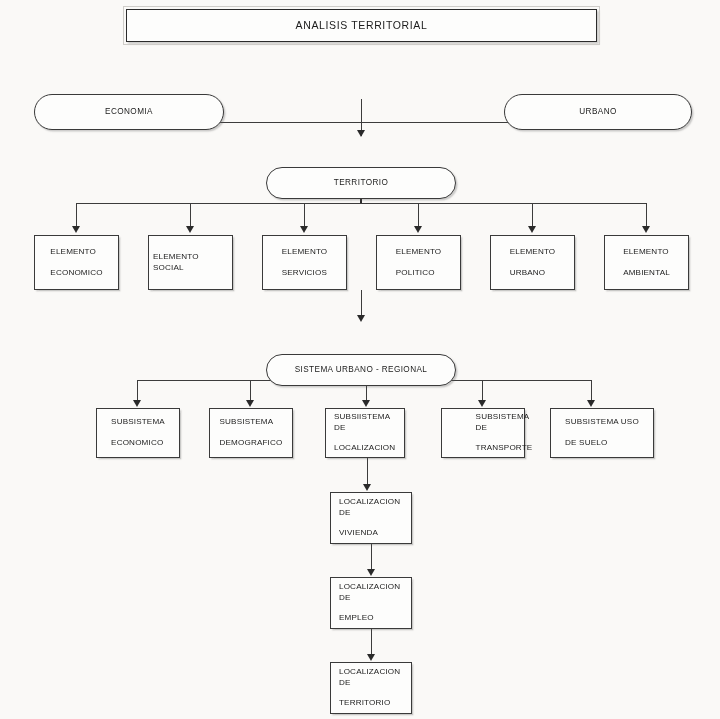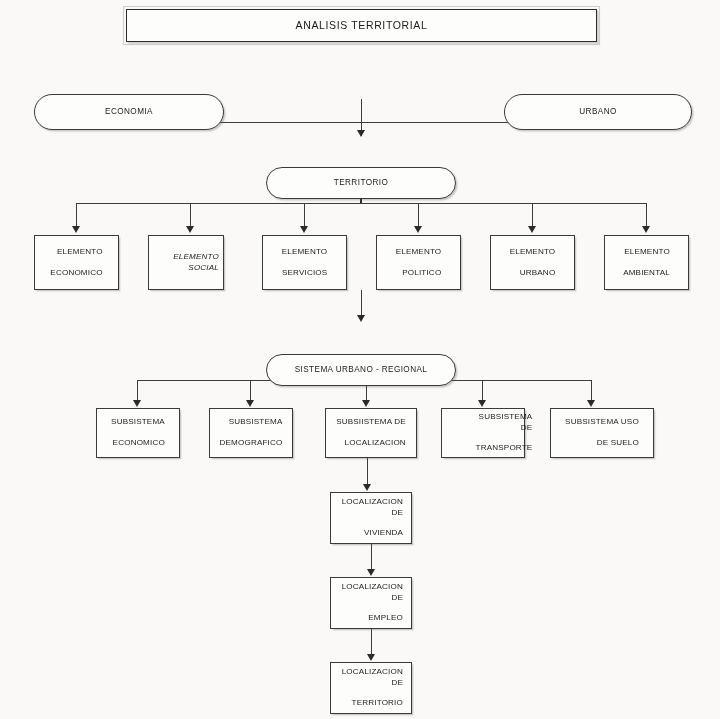--- a/index.html
+++ b/index.html
@@ -11,21 +11,21 @@
   }
   #canvas{position:relative;width:720px;height:719px;}
 
   
   .node{
     position:absolute;
     box-sizing:border-box;
     background:#fdfdfc;
     border:1px solid #3a3a3a;
     display:flex;align-items:center;justify-content:center;
-    text-align:right;
+    text-align:left;
     color:#1b1b1b;
     line-height:1.28;
     letter-spacing:.01em;
     box-shadow:1.5px 1.5px 1.5px rgba(90,90,90,.30);
     z-index:3;
   }
   .node span{display:block;padding:0 4px;}
 
   .header-node{
     border:1px solid #2b2b2b;
@@ -100,21 +100,21 @@
 
   <div class="ln v" style="left:646px;top:203px;height:25px;"></div>
   <div class="arrow" style="left:642px;top:226px;"></div>
 
   <div class="node rect" style="left:34px;top:235px;width:85px;height:55px;">
     <span>
       <span>ELEMENTO</span><br>
       <span>ECONOMICO</span>
     </span>
   </div>
-  <div class="node rect" style="left:148px;top:235px;width:76px;height:55px;font-style:italic;">
+  <div class="node rect" style="left:148px;top:235px;width:85px;height:55px;">
     <span>ELEMENTO SOCIAL</span>
   </div>
   <div class="node rect" style="left:262px;top:235px;width:85px;height:55px;">
     <span>
       <span>ELEMENTO</span><br>
       <span>SERVICIOS</span>
     </span>
   </div>
   <div class="node rect" style="left:376px;top:235px;width:85px;height:55px;">
     <span>
@@ -165,21 +165,21 @@
       <span>SUBSISTEMA</span><br>
       <span>ECONOMICO</span>
     </span>
   </div>
   <div class="node rect-wide" style="left:209px;top:408px;width:84px;height:50px;">
     <span>
       <span>SUBSISTEMA</span><br>
       <span>DEMOGRAFICO</span>
     </span>
   </div>
-  <div class="node rect-wide" style="left:325px;top:408px;width:92px;height:50px;">
+  <div class="node rect-wide" style="left:325px;top:408px;width:80px;height:50px;">
     <span>
       <span>SUBSIISTEMA DE</span><br>
       <span>LOCALIZACION</span>
     </span>
   </div>
   <div class="node rect-wide" style="left:441px;top:408px;width:84px;height:50px;padding-left:42px;">
     <span>
       <span>SUBSISTEMA DE</span><br>
       <span>TRANSPORTE</span>
     </span>

